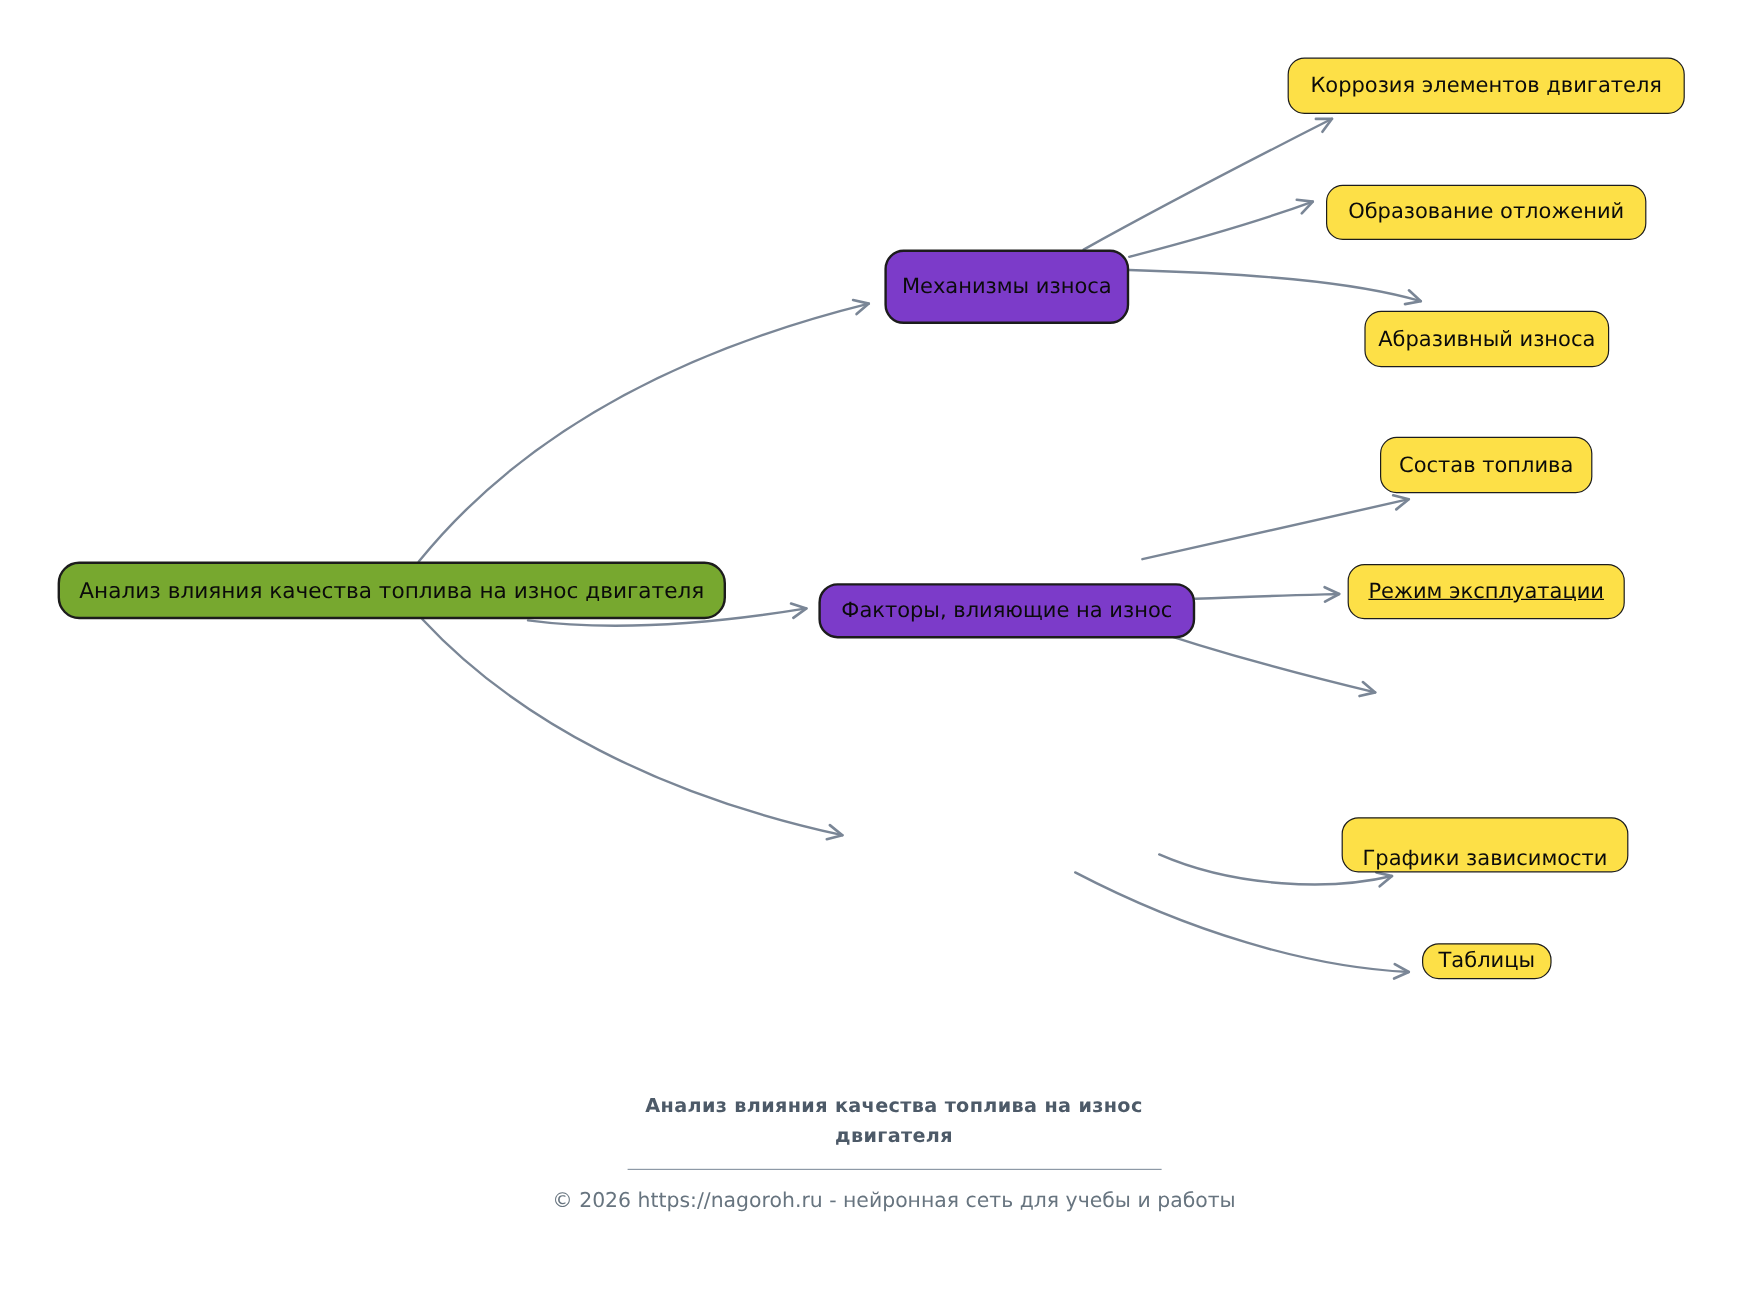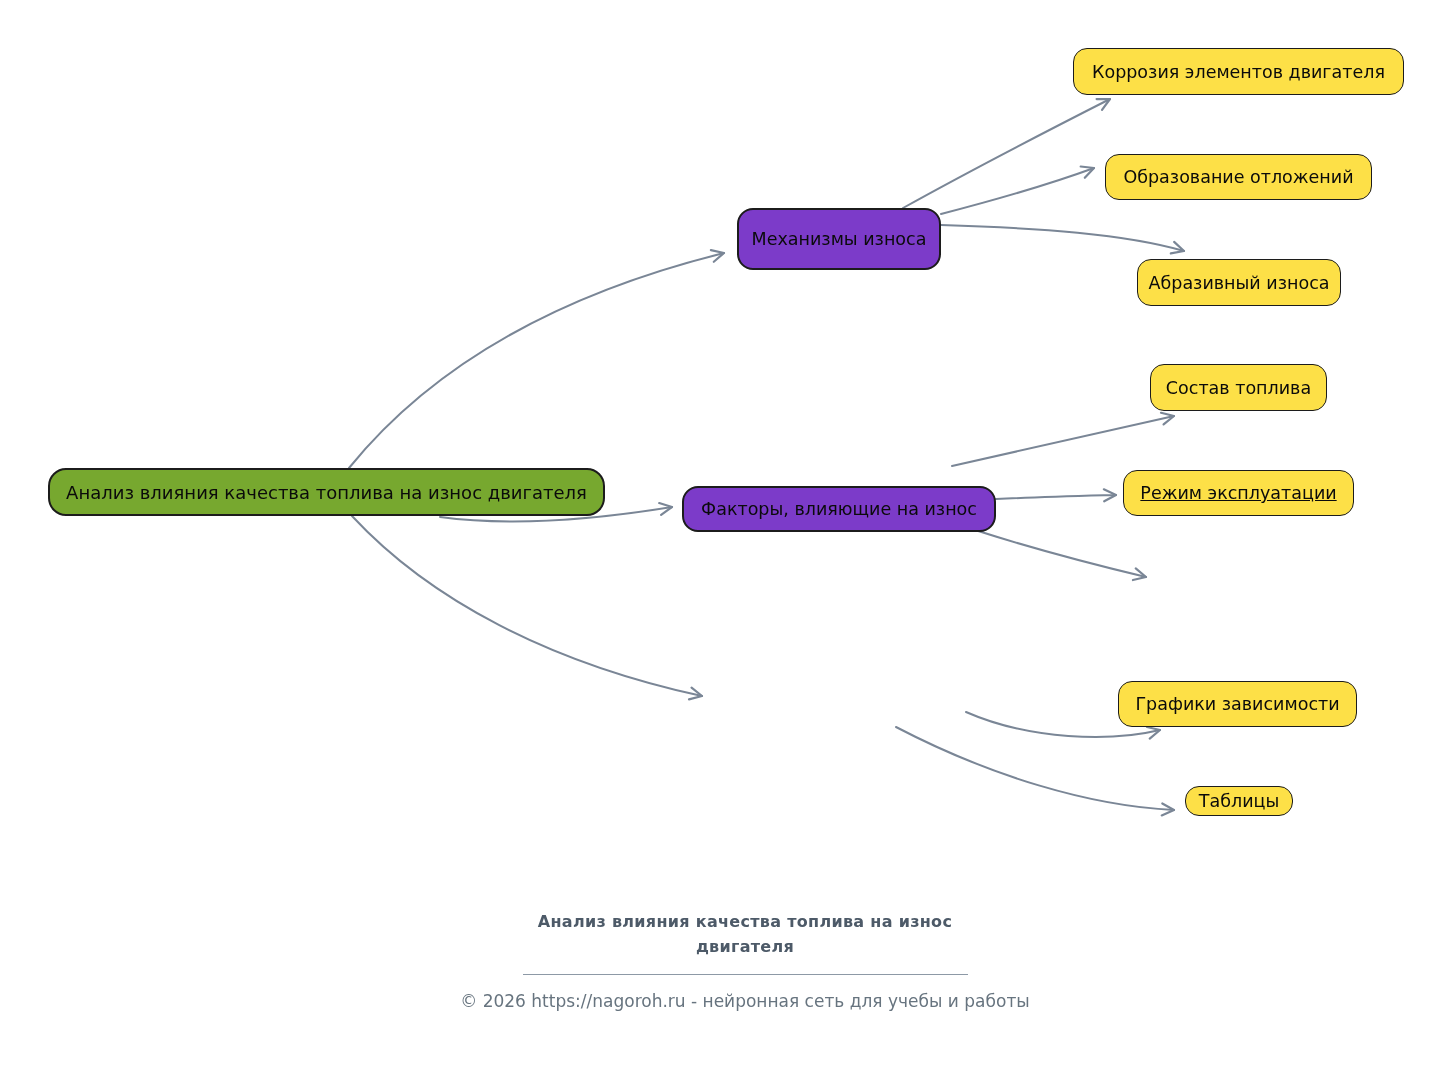--- a/index.html
+++ b/index.html
@@ -94,21 +94,21 @@
   </div>
   <div class="node node-leaf" style="left:1137px; top:259px; width:204px; height:47px;">
     <span>Абразивный износа</span>
   </div>
   <div class="node node-leaf" style="left:1150px; top:364px; width:177px; height:47px;">
     <span>Состав топлива</span>
   </div>
   <div class="node node-leaf" style="left:1123px; top:470px; width:231px; height:46px;text-decoration:underline;">
     <span>Режим эксплуатации</span>
   </div>
-  <div class="node node-leaf" style="left:1118px; top:681px; width:239px; height:46px;">
+  <div class="node node-leaf" style="left:1118px; top:681px; width:239px; height:46px;align-items:flex-end;">
     <span>Графики зависимости</span>
   </div>
   <div class="node node-leaf" style="left:1185px; top:786px; width:108px; height:30px;">
     <span>Таблицы</span>
   </div>
 
   <div class="footer">
     <div class="footer-title">Анализ влияния качества топлива на износ двигателя</div>
     <div class="footer-divider"></div>
     <div class="footer-copyright">© 2026 https://nagoroh.ru - нейронная сеть для учебы и работы</div>

